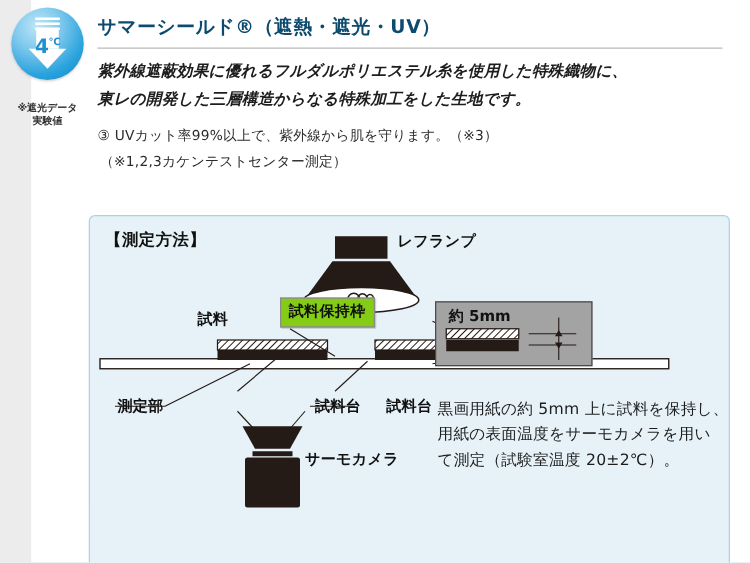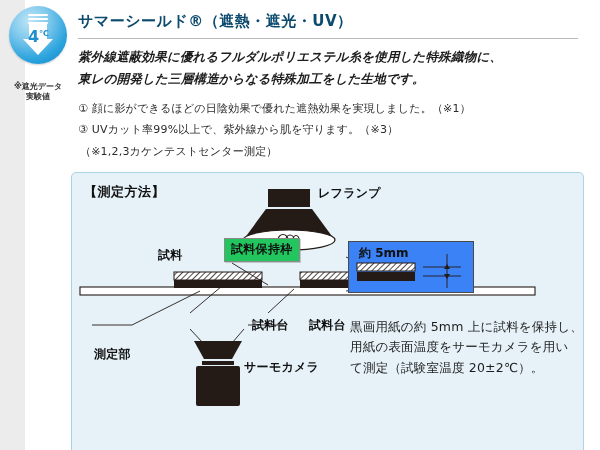--- a/index.html
+++ b/index.html
@@ -176,45 +176,45 @@
   .lbl {
     position: absolute;
     font-size: 12px;
     font-weight: bold;
     color: #111111;
     white-space: nowrap;
     letter-spacing: 0.3px;
   }
   .lbl-lamp   { left: 246px; top: 12px; }
   .lbl-shiryo { left: 86px;  top: 74px; }
-  .lbl-sokutei{ left: 22px;  top: 144px; margin-top: 29px; }
+  .lbl-sokutei{ left: 22px;  top: 144px; }
   .lbl-dai1   { left: 180px; top: 144px; }
   .lbl-dai2   { left: 237px; top: 144px; }
   .lbl-camera { left: 172px; top: 186px; }
   .boxlbl {
     position: absolute;
     left: 152px;
     top: 65px;
     padding: 2px 6px 3px;
-    background: #22c55e;
+    background: #84cc16;
     border: 1px solid #8a8a8a;
     font-size: 12px;
     font-weight: bold;
     color: #111111;
     white-space: nowrap;
     box-shadow: 1px 1px 0 rgba(120,120,120,0.35);
     letter-spacing: 0.3px;
   }
   .callout {
     position: absolute;
     left: 276px;
     top: 68px;
     width: 126px;
     height: 52px;
-    background: #3b82f6;
+    background: #a3a3a3;
     border: 1px solid #4a4a4a;
     box-sizing: border-box;
   }
   .callout-cap {
     position: absolute;
     left: 10px;
     top: 3px;
     font-size: 12px;
     font-weight: bold;
     color: #111111;
@@ -260,21 +260,20 @@
 
   <div class="title">サマーシールド®（遮熱・遮光・UV）</div>
   <div class="title-rule"></div>
 
   <div class="lead">
     <div>紫外線遮蔽効果に優れるフルダルポリエステル糸を使用した特殊織物に、</div>
     <div>東レの開発した三層構造からなる特殊加工をした生地です。</div>
   </div>
 
   <div class="list">
-    <div>① 顔に影ができるほどの日陰効果で優れた遮熱効果を実現しました。（※1）</div>
     <div>③ UVカット率99%以上で、紫外線から肌を守ります。（※3）</div>
     <div class="note">（※1,2,3カケンテストセンター測定）</div>
   </div>
 
   <div class="panel">
 
     <svg width="511" height="244" viewBox="0 0 511 244">
 
       <g>
         <rect x="196" y="16" width="42" height="18" fill="#241a16"></rect>

